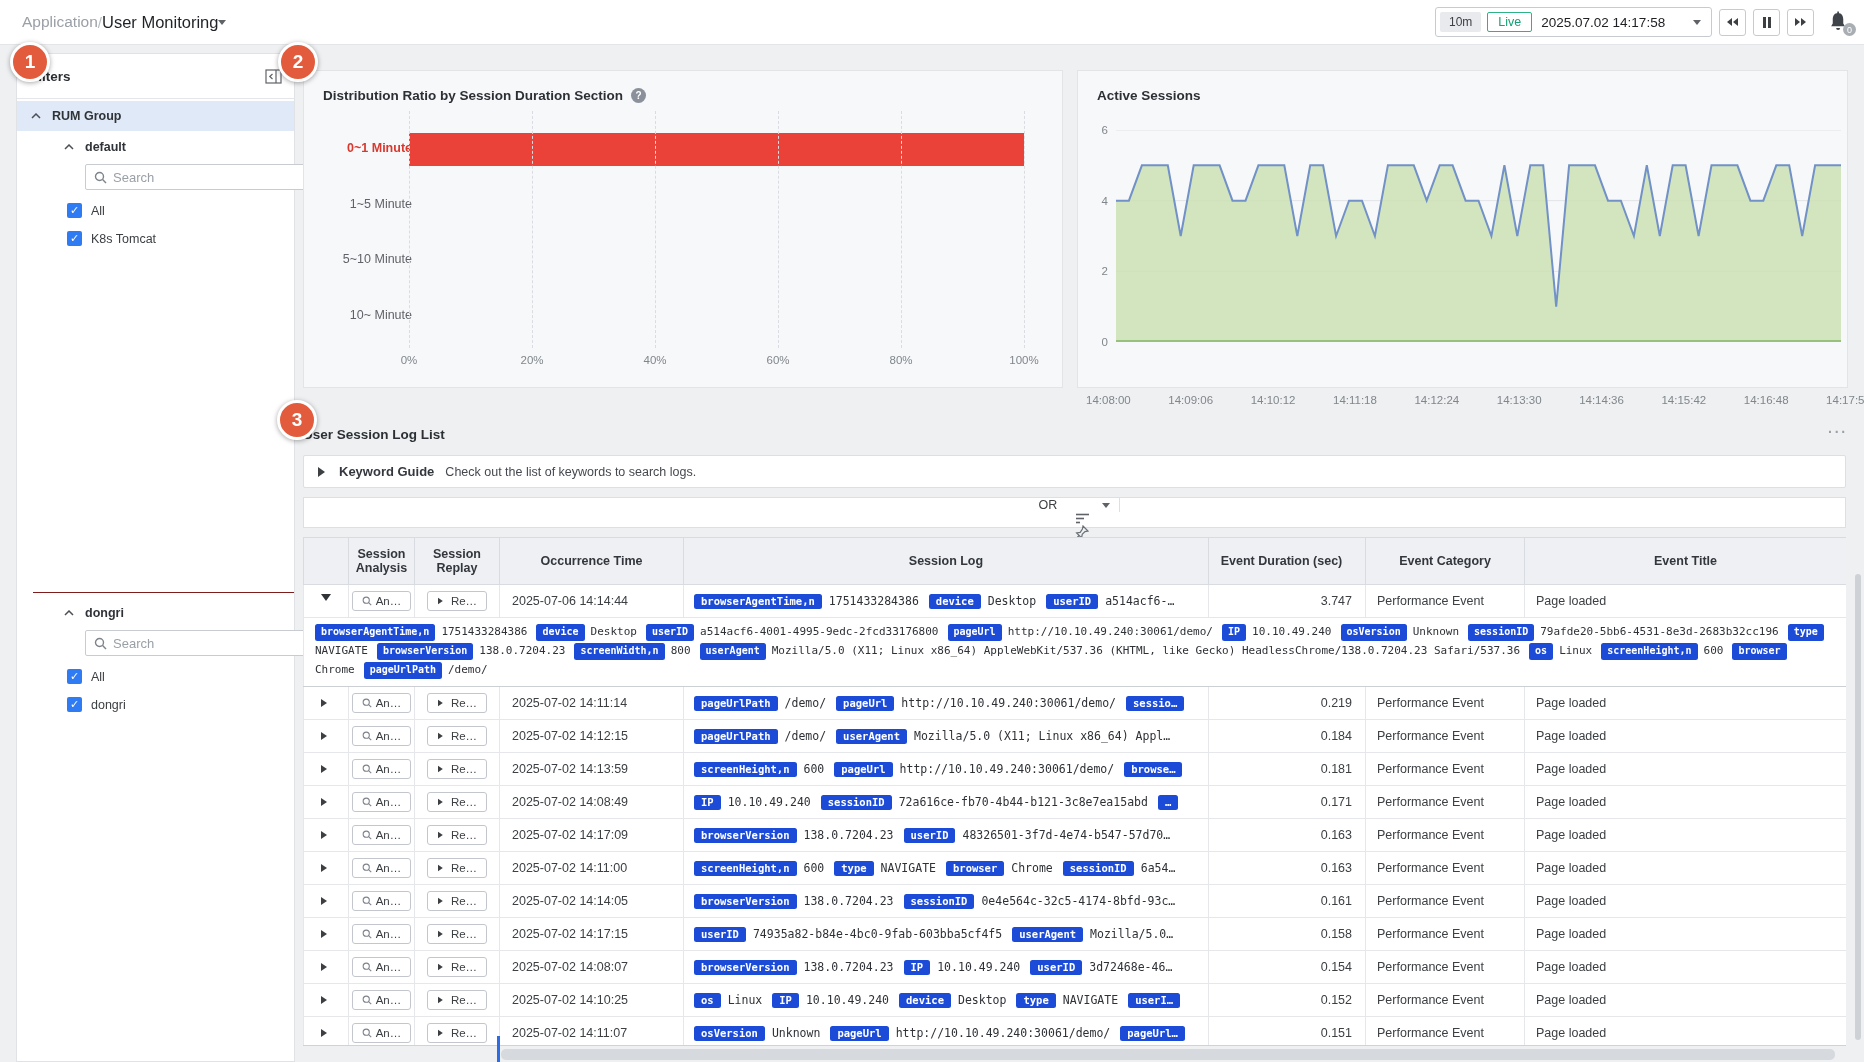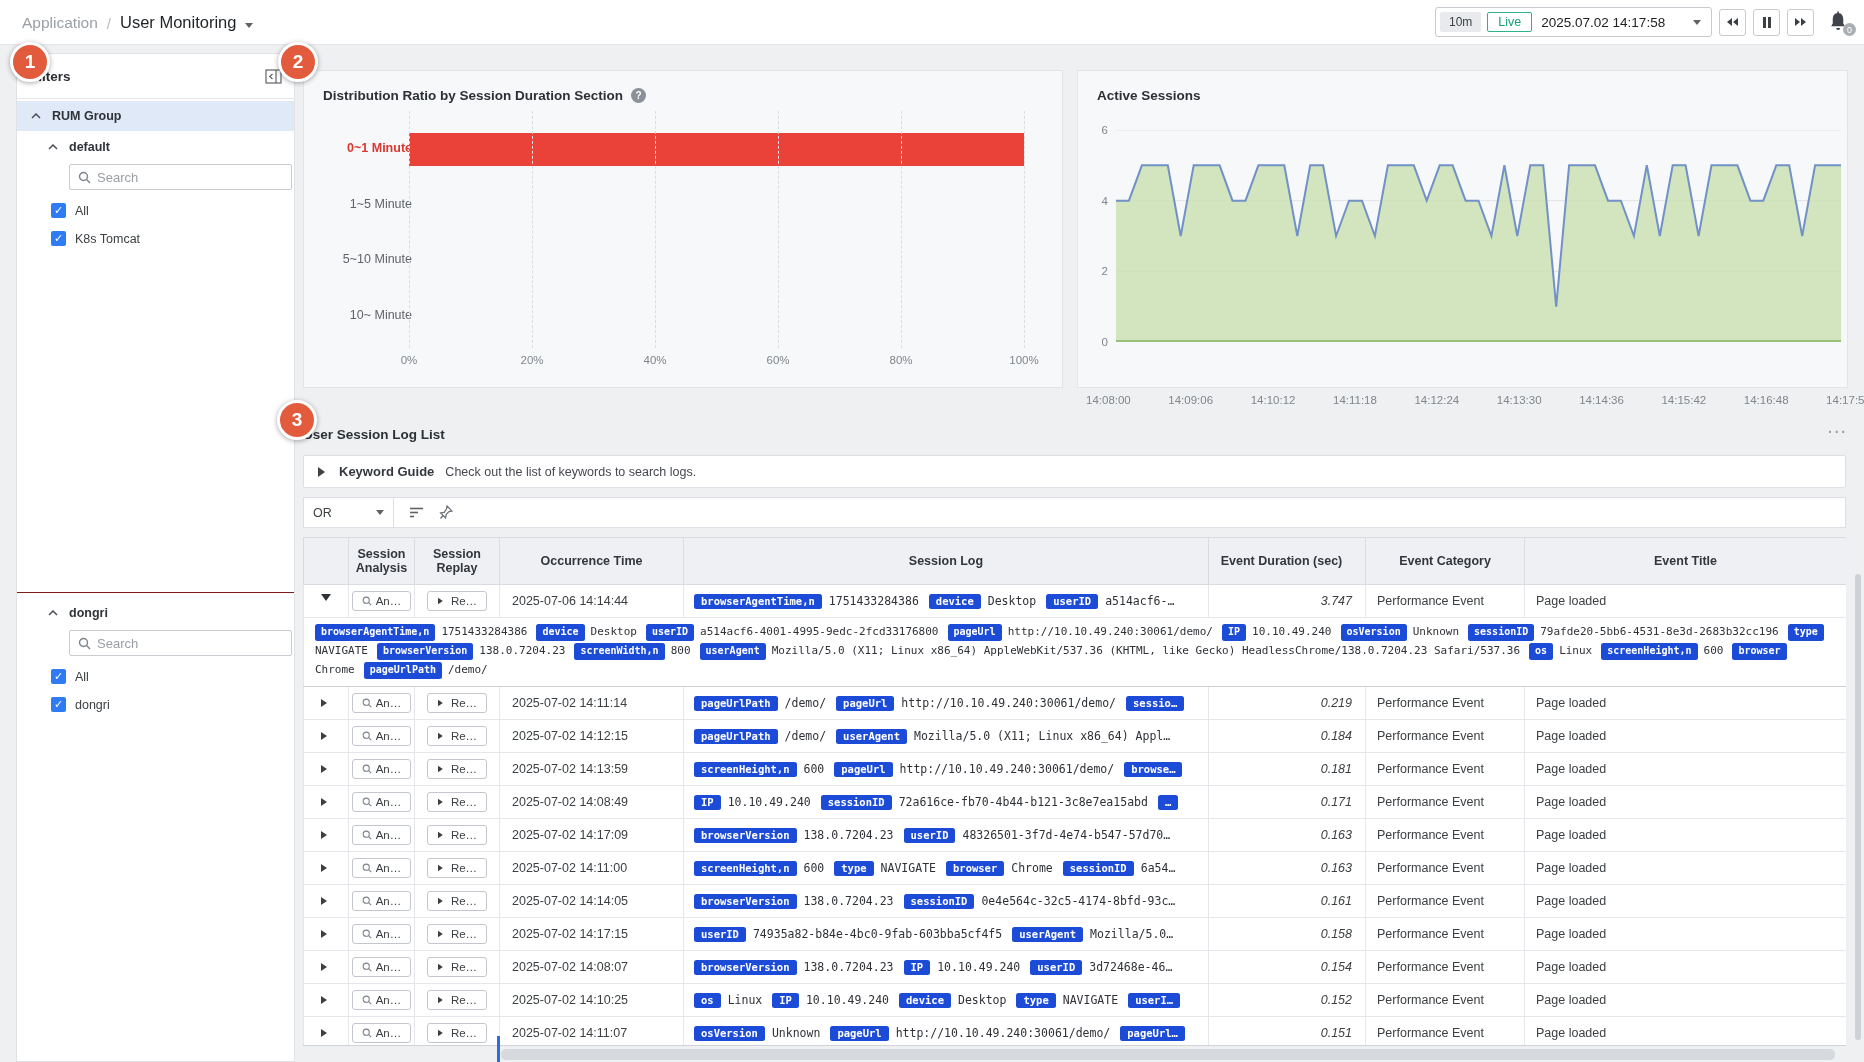--- a/index.html
+++ b/index.html
@@ -1,21 +1,21 @@
 <!DOCTYPE html>
 <html><head>
 <meta charset="utf-8">
 <style>
   * { margin:0; padding:0; box-sizing:border-box; }
   html,body { width:1864px; height:1062px; }
   body { position:relative; background:#eef0f2; font-family:"Liberation Sans",sans-serif; color:#3c4043; overflow:hidden; }
 
   
   .header-bar { position:absolute; left:0; top:0; width:100%; height:45px; background:#fff; border-bottom:1px solid #e3e5e8; display:flex; align-items:center; justify-content:space-between; padding:0 14px 0 22px; }
-  .breadcrumb { display:flex; align-items:flex-end; gap:9px; }
+  .breadcrumb { display:flex; align-items:center; }
   .crumb-root { color:#9aa0a6; font-size:15.5px; }
   .crumb-sep  { color:#b7bbbf; font-size:15px; }
   .crumb-current { color:#1f2226; font-size:16.5px; }
   .caret-down-sm { width:0; height:0; border:4px solid transparent; border-top:5px solid #5f6368; margin-top:4px; }
   .time-controls { display:flex; align-items:center; gap:7px; }
   .time-box { display:flex; align-items:center; height:30px; width:277px; border:1px solid #c7cbd0; border-radius:3px; background:#fff; padding:0 10px 0 4px; }
   .chip-range { background:#e8eaed; border-radius:2px; padding:3px 9px; font-size:12px; color:#3c4043; }
   .chip-live { border:1px solid #2eb389; color:#15a075; border-radius:2px; padding:2px 10px; font-size:12.5px; margin-left:6px; background:#fff; }
   .time-text { margin-left:9px; font-size:13.5px; color:#202124; }
   .time-box .caret-down-sm { margin-left:auto; }
@@ -24,21 +24,21 @@
   .badge-zero { position:absolute; right:-6px; bottom:-3px; width:13px; height:13px; border-radius:50%; background:#a9aeb4; color:#fff; font-size:9px; display:flex; align-items:center; justify-content:center; }
 
   
   .step-badge { position:absolute; width:40px; height:40px; border-radius:50%; background:#e25b3c; border:3px solid #fff; box-shadow:0 1px 5px rgba(0,0,0,.35); color:#fff; font-size:19px; font-weight:bold; display:flex; align-items:center; justify-content:center; z-index:30; }
 
   
   .sidebar { position:absolute; left:16px; top:53px; width:279px; bottom:0; background:#fff; border:1px solid #e0e2e6; }
   .sidebar-header { height:45px; border-bottom:1px solid #e4e6e9; display:flex; align-items:center; justify-content:space-between; padding:0 12px 0 13px; }
   .sidebar-title { font-weight:bold; font-size:13.5px; color:#2b2e33; }
   .rum-row { position:absolute; left:0; right:0; top:47px; height:30px; background:#dfe9f8; display:flex; align-items:center; gap:11px; padding-left:14px; font-weight:bold; font-size:12.5px; color:#2f3338; }
-  .filter-section { position:absolute; left:0; right:0; }
+  .filter-section { position:absolute; left:16px; right:0; }
   #section-0 { top:80px; }
   #section-1 { top:538px; border-top:1px solid #7f1d1d; padding-top:7px; }
   .section-head { display:flex; gap:11px; align-items:center; padding-left:31px; height:26px; font-weight:bold; font-size:12.5px; color:#2f3338; }
   .search-box { margin:4px 0 0 52px; width:223px; height:26px; border:1px solid #c8ccd1; border-radius:2px; background:#fff; display:flex; align-items:center; }
   .search-box svg { margin-left:8px; flex:none; }
   .search-box input { border:none; outline:none; flex:1; min-width:0; font-size:13px; color:#3c4043; padding-left:6px; font-family:inherit; background:transparent; }
   .search-box input::placeholder { color:#9aa0a6; }
   .cb-row { margin:13px 0 0 34px; display:flex; align-items:center; gap:9px; }
   .checkbox { width:15px; height:15px; border-radius:2px; background:#2e7bf3; color:#fff; font-size:11px; display:flex; align-items:center; justify-content:center; flex:none; }
   .cb-label { font-size:12.5px; color:#3c4043; }
@@ -66,38 +66,38 @@
   #area-xlabels { position:absolute; left:8px; top:283px; width:785px; display:flex; justify-content:space-between; }
   #area-xlabels span { font-size:11.5px; color:#80868b;margin-top:40px; }
 
   
   #log-title { position:absolute; left:303px; top:427px; font-size:13.5px; font-weight:bold; color:#2c3035; }
   #log-menu-dots { position:absolute; left:1828px; top:424px; color:#9aa0a6; font-weight:bold; letter-spacing:2px; font-size:14px; }
   #keyword-box { position:absolute; left:303px; top:455px; width:1543px; height:33px; background:#fff; border:1px solid #dcdfe3; border-radius:2px; display:flex; align-items:center; padding-left:14px; gap:11px; }
   .kg-arrow { width:0; height:0; border:5px solid transparent; border-left:7px solid #3c4043; margin-right:-2px; }
   .kg-label { font-size:13px; font-weight:bold; color:#34383e; }
   .kg-desc { font-size:12.5px; color:#45494f; }
-  #filter-row { position:absolute; left:303px; top:497px; width:1543px; height:31px; background:#fff; border:1px solid #dcdfe3; display:flex; align-items:center; }
+  #filter-row { position:absolute; left:303px; top:497px; width:1543px; height:31px; background:#fff; border:1px solid #dcdfe3; display:flex; align-items:center;flex-direction:column; }
   .op-select { width:90px; height:100%; border-right:1px solid #dcdfe3; display:flex; align-items:center; padding:0 9px; font-size:12.5px; color:#3c4043; }
   .op-select .caret-down-sm { margin-left:auto; }
   .row-icon { margin-left:15px; display:flex; align-items:center; }
 
   #table-wrap { position:absolute; left:303px; top:537px; width:1543px; height:509px; overflow:hidden; background:#fff; border-bottom:1px solid #cfd3d7; }
   table { width:1543px; border-collapse:collapse; table-layout:fixed; }
   th { background:#eef0f3; border:1px solid #d8dbdf; font-size:12.5px; color:#33373d; height:47px; font-weight:bold; padding:0 4px; text-align:center; }
   td { border:1px solid #e5e7ea; height:33px; font-size:12.5px; color:#3c4043; background:#fff; overflow:hidden; white-space:nowrap; }
   td.c { text-align:center; }
   .btn-small { display:inline-flex; align-items:center; gap:4px; border:1px solid #c3c7cd; border-radius:3px; background:#fff; padding:3px 9px; font-size:11.5px; color:#3c4043; }
   .tri-right { width:0; height:0; border:4px solid transparent; border-left:6px solid #3c4043; display:inline-block; }
   .tri-down  { width:0; height:0; border:5px solid transparent; border-top:7px solid #2f3237; display:inline-block; }
   .time-cell { padding-left:12px; }
   .log-cell { padding:0 6px 0 10px; }
   .tag { display:inline-block; background:#1c4cd7; color:#fff; font-family:"DejaVu Sans Mono",monospace; font-size:10.5px; font-weight:bold; padding:1px 7px 2px; border-radius:2.5px; margin-right:7px; }
   .val { font-family:"DejaVu Sans Mono",monospace; font-size:11.5px; color:#2e3136; margin-right:10px; }
-  .dur { text-align:right; padding-right:13px;font-style:italic; }
+  .dur { text-align:right; padding-right:13px; }
   .cat,.ttl { padding-left:11px; }
   .detail-row td { height:54px; white-space:normal; padding:5px 12px 6px 11px; line-height:16px; border-bottom:1px solid #ccd0d5; vertical-align:top; }
   .detail-row .tag { font-size:10px; padding:0 6px 1px; margin:1px 6px 1px 0; }
   .detail-row .val { font-size:11px; margin-right:9px; }
   .sort-icon { display:inline-flex; flex-direction:column; margin-left:5px; vertical-align:middle; line-height:4px; }
   .sort-icon i { width:0; height:0; border:3.5px solid transparent; display:block; }
   .sort-up { border-bottom:4.5px solid #a8adb3; margin-bottom:2px; }
   .sort-dn { border-top:4.5px solid #8d9299; }
 
   #vscroll-thumb { position:absolute; left:1855px; top:574px; width:6px; height:466px; background:#ced2d7; border-radius:3px; }

